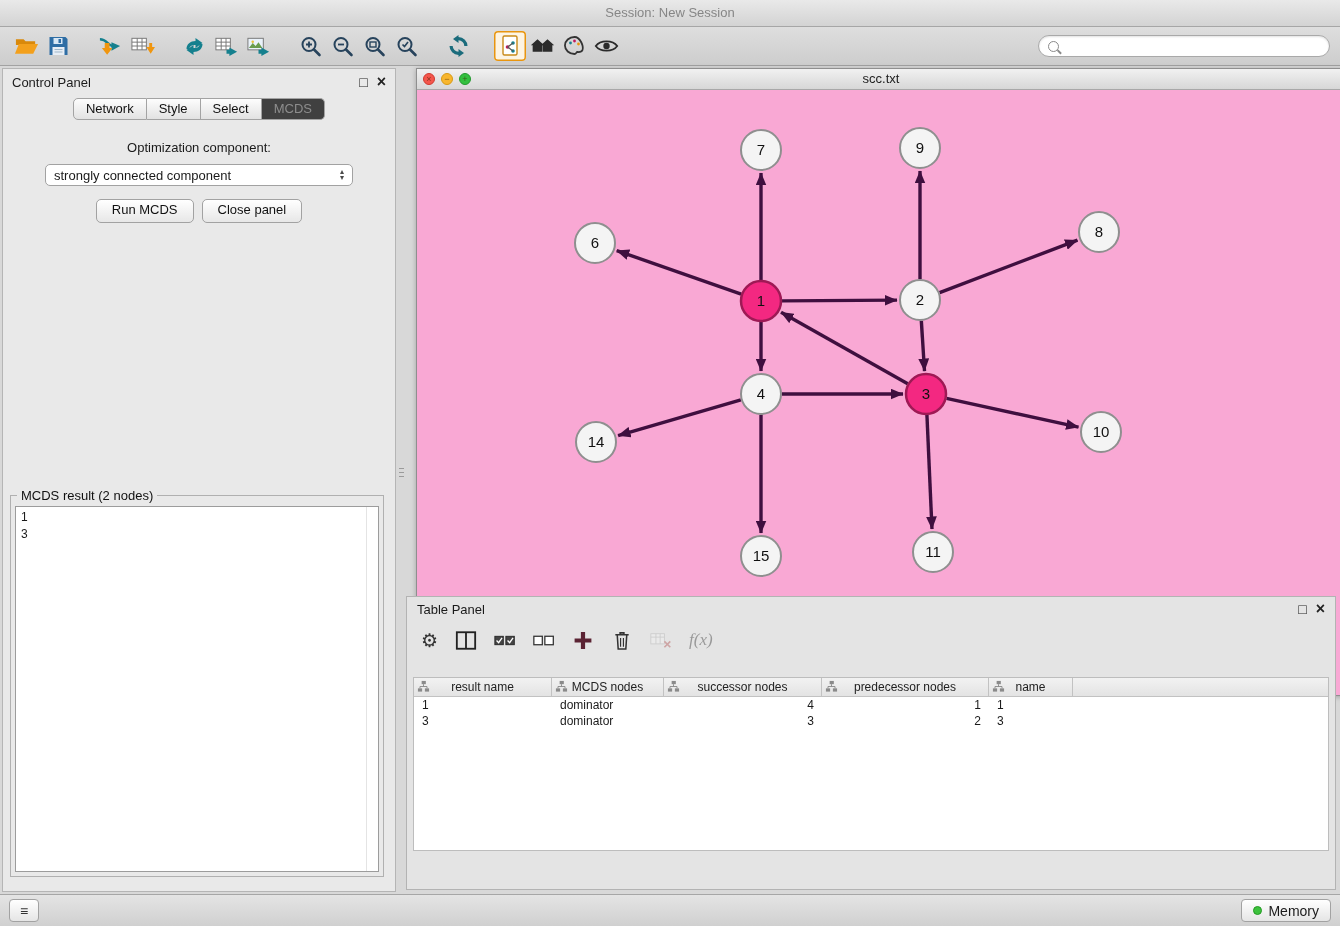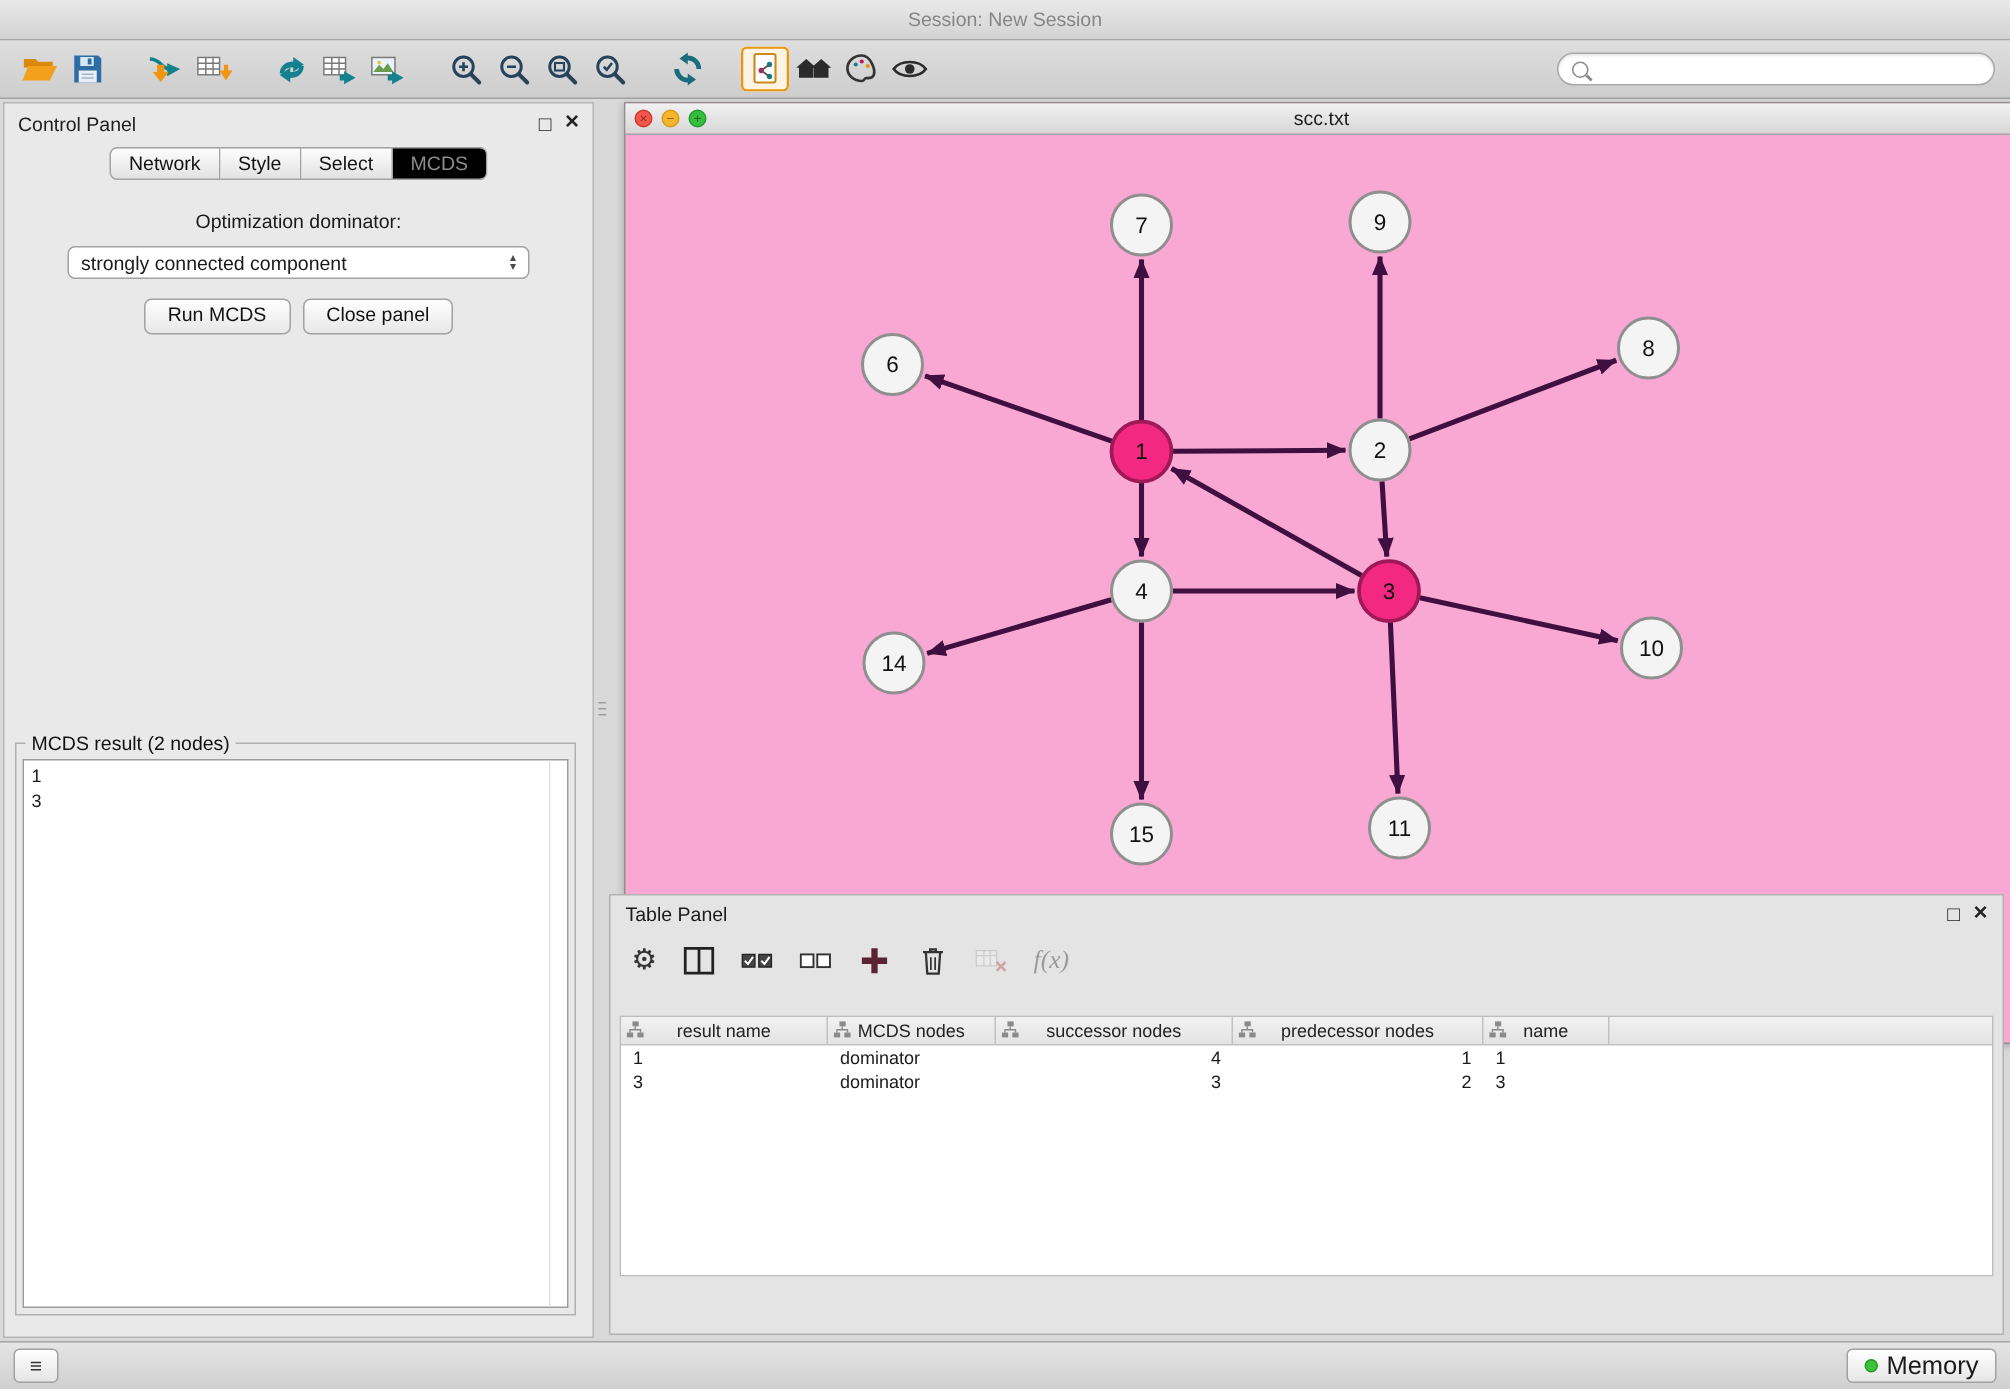--- a/index.html
+++ b/index.html
@@ -33,21 +33,21 @@
   .cp-head{height:26px;display:flex;align-items:center;padding:0 9px;font-size:13px;color:#1c1c1c;}
   .wbtns{margin-left:auto;display:flex;gap:9px;align-items:center;}
   .wbtn{font-size:13px;color:#222;line-height:1;cursor:default;}
   .wbtn-float::before{content:"□";font-size:14px;}
   .wbtn-close::before{content:"×";font-weight:bold;font-size:16px;}
   .cp-tabs{display:flex;justify-content:center;margin-top:3px;}
   .tab{height:20px;line-height:20px;padding:0 12px;font-size:13px;color:#111;
     background:linear-gradient(#fdfdfd,#e2e2e2);border:1px solid #a3a3a3;border-left-width:0;}
   .tab:first-child{border-left-width:1px;border-radius:5px 0 0 5px;}
   .tab:last-child{border-radius:0 5px 5px 0;}
-  .tab.active{background:#000000;color:#8d8d8d;}
+  .tab.active{background:#404040;color:#8d8d8d;}
   .opt-label{text-align:center;font-size:13px;margin-top:20px;}
   .selectbox{margin:9px auto 0;width:308px;height:22px;background:#fff;border:1px solid #a2a2a2;border-radius:5px;
     display:flex;align-items:center;font-size:13px;padding:0 8px;box-sizing:border-box;}
   .sel-arrows{margin-left:auto;display:flex;flex-direction:column;align-items:center;color:#4a4a4a;}
   .sel-arrows::before{content:"▴";font-size:8px;line-height:6px;}
   .sel-arrows::after{content:"▾";font-size:8px;line-height:6px;}
   .btn-row{display:flex;justify-content:center;gap:8px;margin-top:13px;}
   .pbtn{height:22px;line-height:20px;padding:0 15px;font-size:13px;color:#111;
     background:linear-gradient(#ffffff,#e7e7e7);border:1px solid #a2a2a2;border-radius:5px;}
   .result-box{position:absolute;left:7px;right:11px;top:426px;bottom:14px;border:1px solid #b0b0b0;}
@@ -93,21 +93,21 @@
   .trow{display:flex;height:16px;align-items:center;}
   .td{font-size:12px;box-sizing:border-box;padding:0 8px;flex:none;white-space:nowrap;}
   .tp-tabs{position:absolute;left:0;right:0;top:266px;display:flex;justify-content:center;}
   
   .statusbar{position:absolute;left:0;right:0;bottom:0;height:32px;background:linear-gradient(#e4e4e4,#d0d0d0);
     border-top:1px solid #a6a6a6;display:flex;align-items:center;padding:0 9px;box-sizing:border-box;}
   .sq-btn{width:28px;height:21px;border:1px solid #a2a2a2;border-radius:4px;background:linear-gradient(#fff,#e5e5e5);
     display:flex;align-items:center;justify-content:center;}
   .list-glyph::before{content:"≡";font-size:14px;color:#333;}
   .mem-btn{margin-left:auto;height:21px;border:1px solid #a2a2a2;border-radius:4px;background:linear-gradient(#fff,#e5e5e5);
-    display:flex;align-items:center;gap:6px;padding:0 11px;font-size:17px;}
+    display:flex;align-items:center;gap:6px;padding:0 11px;font-size:14px;}
   .gdot{width:9px;height:9px;border-radius:50%;background:#3dc23d;border:1px solid #239a23;box-sizing:border-box;}
 </style>
 </head>
 <body>
 
 <div class="titlebar">
   <span>Session: New Session</span>
 </div>
 
 <div class="toolbar">
@@ -253,21 +253,21 @@
         <span class="wbtn wbtn-float"></span>
         <span class="wbtn wbtn-close"></span>
       </span>
     </div>
     <div class="cp-tabs">
         <span class="tab">Network</span>
         <span class="tab">Style</span>
         <span class="tab">Select</span>
         <span class="tab active">MCDS</span>
       </div>
-    <div class="opt-label">Optimization dominator:</div>
+    <div class="opt-label">Optimization component:</div>
     <div class="selectbox">
       <span>strongly connected component</span>
       <span class="sel-arrows"></span>
     </div>
     <div class="btn-row">
       <span class="pbtn">Run MCDS</span>
       <span class="pbtn">Close panel</span>
     </div>
     <div class="result-box">
       <span class="result-legend">MCDS result (2 nodes)</span>

